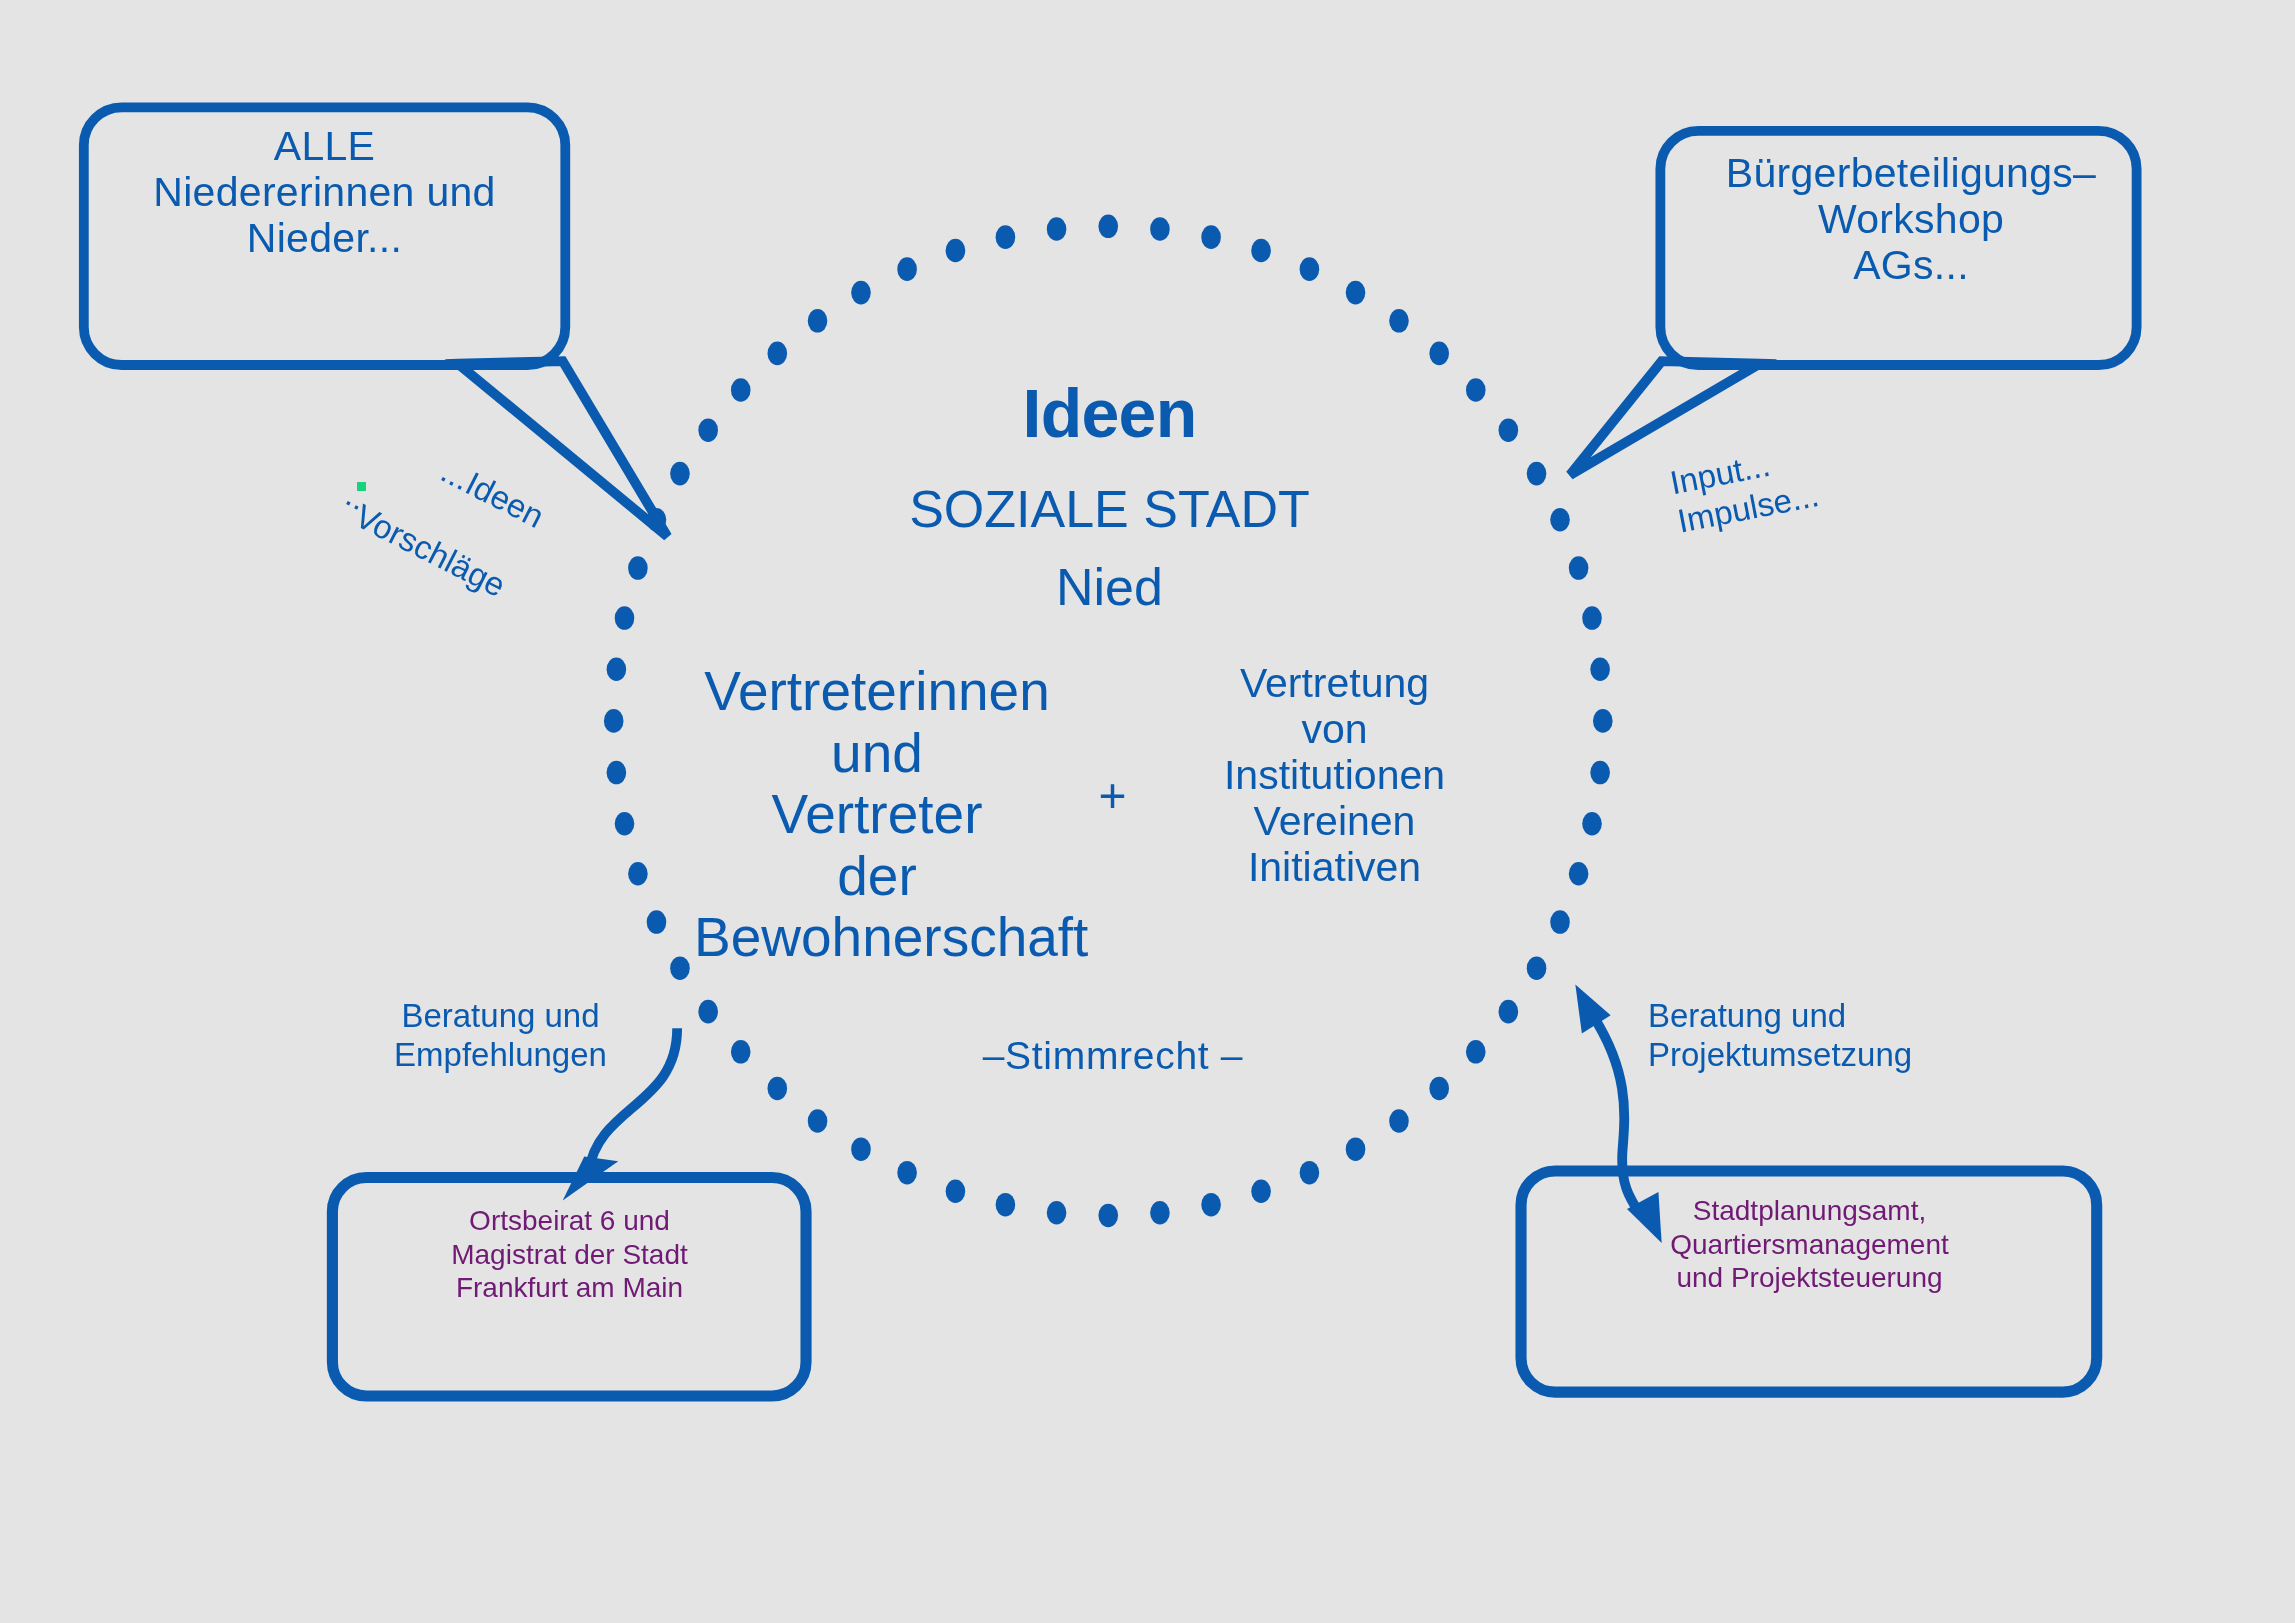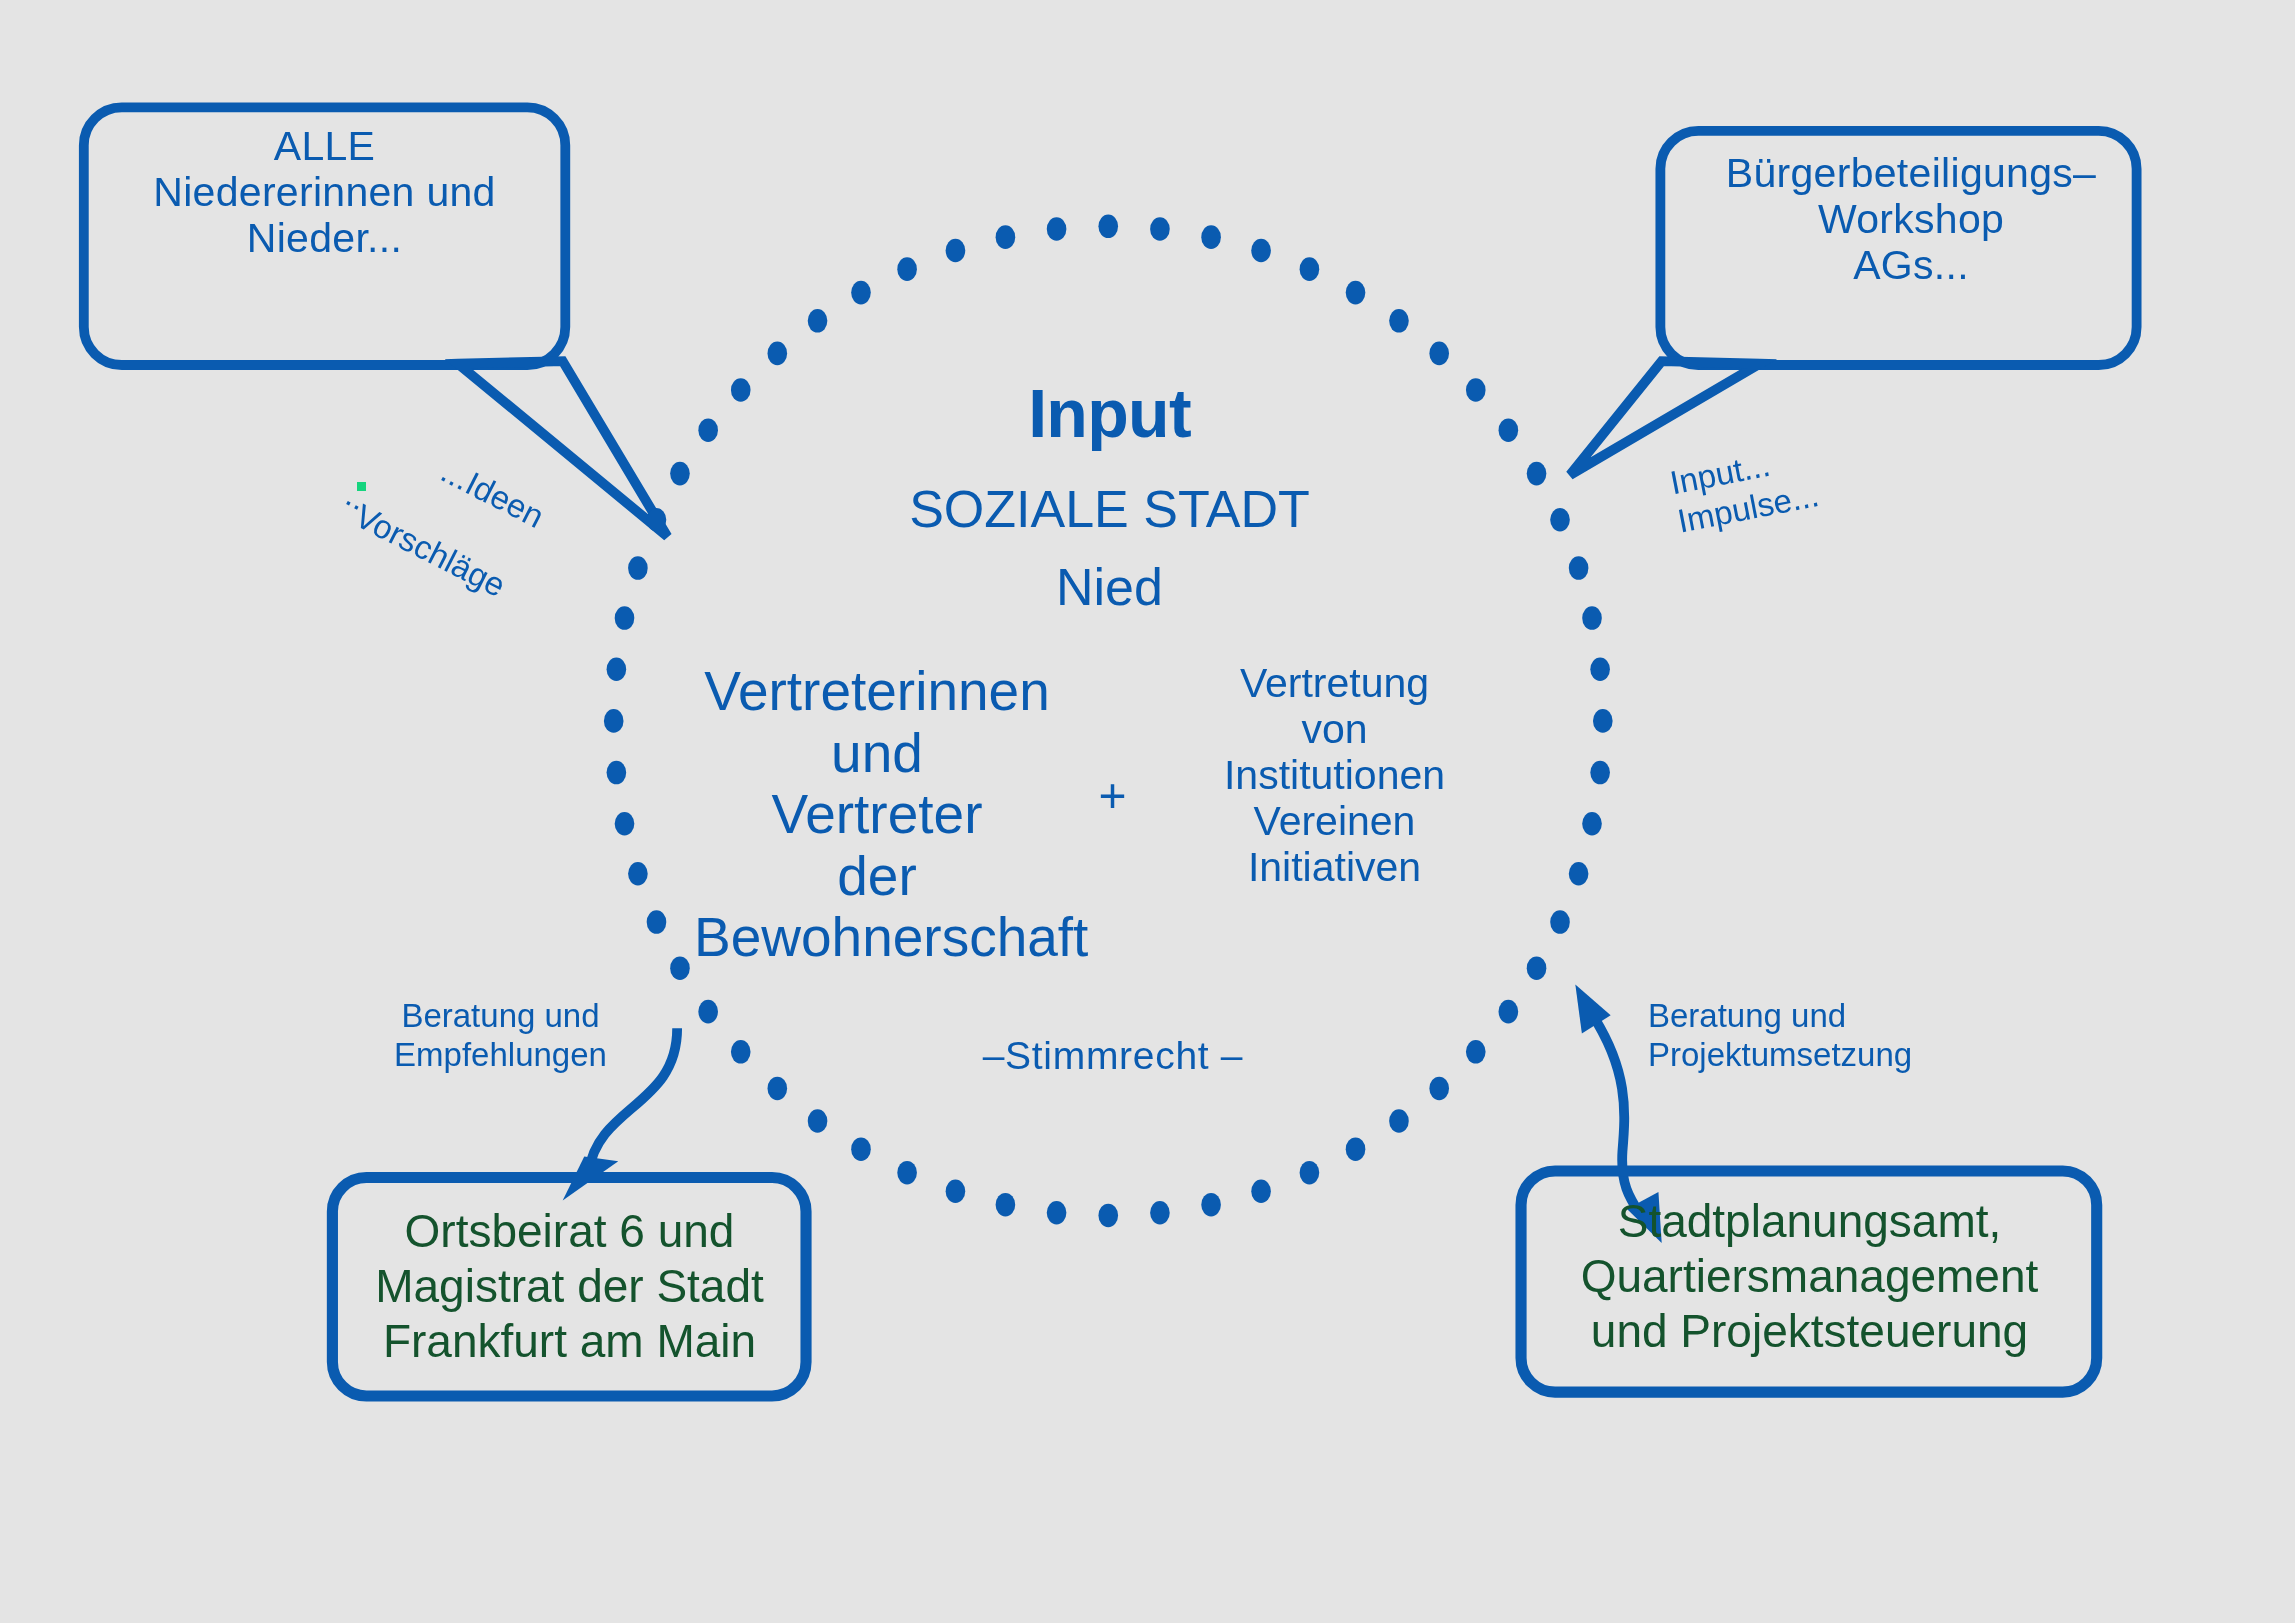--- a/index.html
+++ b/index.html
@@ -121,22 +121,22 @@
   }
   #annot-right-bottom {
     left: 1648px; top: 997px;
     text-align: left;
     width: 314px;
   }
 
   
   .boxtext {
     position: absolute;
-    color: #14532d;
-    font-size: 46px;
+    color: #701a75;
+    font-size: 28px;
     line-height: 1.2;
     text-align: center;
     white-space: pre-line;
   }
   #box-left-text  { left: 334px;  top: 1204px; width: 471px; }
   #box-right-text { left: 1525px; top: 1194px; width: 569px; }
 </style>
 </head>
 <body>
 
@@ -255,21 +255,21 @@
 
   <div class="txt bubble-text" id="bubble-tl-text">ALLE
 Niedererinnen und
 Nieder...</div>
 
   <div class="txt bubble-text" id="bubble-tr-text">Bürgerbeteiligungs–
 Workshop
 AGs...</div>
 
   <div class="txt" id="center-title">
-    <span class="t1">Input</span>
+    <span class="t1">Ideen</span>
     <span class="t2">SOZIALE STADT</span>
     <span class="t3">Nied</span>
   </div>
 
   <div class="txt" id="col-left">Vertreterinnen
 und
 Vertreter
 der
 Bewohnerschaft</div>
 

